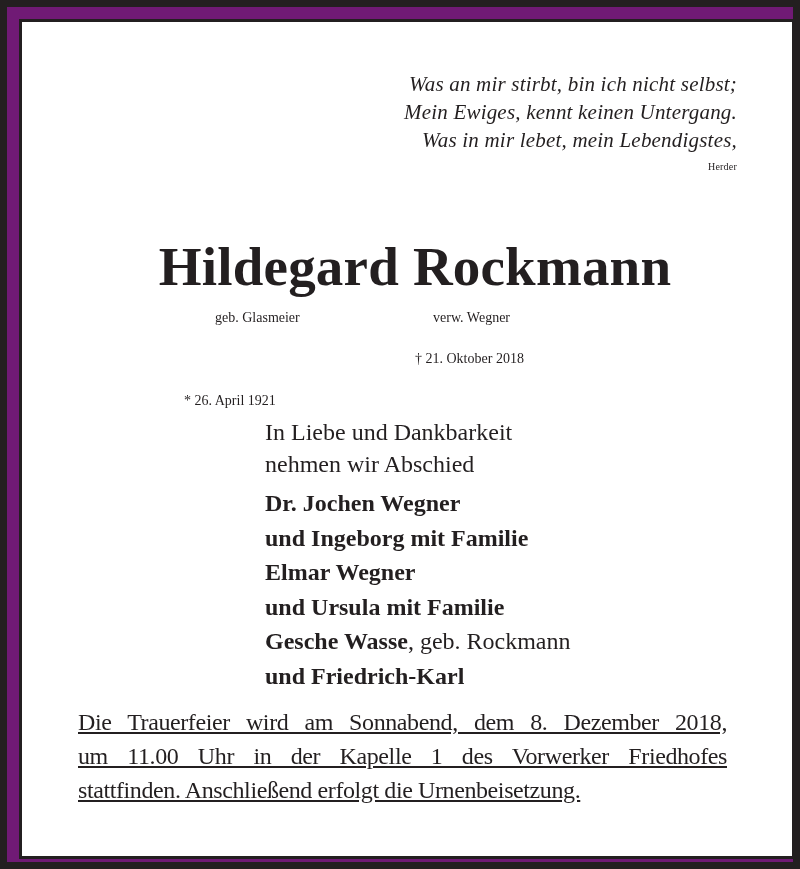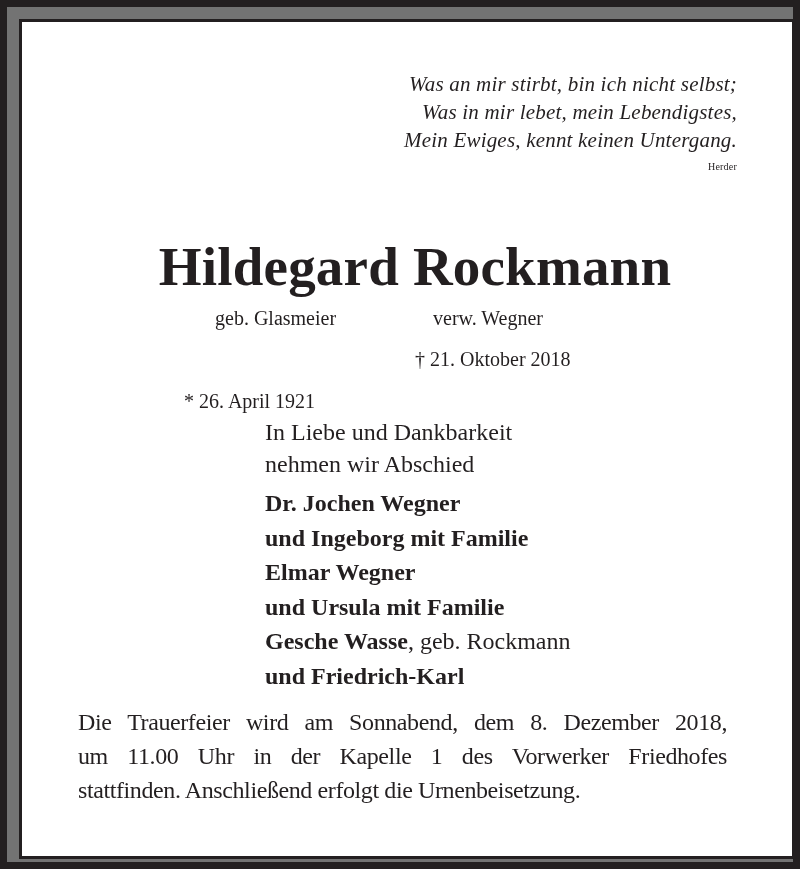--- a/index.html
+++ b/index.html
@@ -14,21 +14,21 @@
       overflow: hidden;
       font-family: "Liberation Serif", "DejaVu Serif", serif;
       color: #231f20;
     }
     .outer-frame {
       position: absolute;
       left: 7px;
       top: 7px;
       width: 786px;
       height: 855px;
-      background: #737373;
+      background: #701a75;
     }
     .inner-frame {
       position: absolute;
       left: 12px;
       top: 12px;
       width: 770px;
       height: 834px;
       border: 3px solid #231f20;
       background: #ffffff;
       box-sizing: content-box;
@@ -56,21 +56,21 @@
       top: 213px;
       text-align: center;
       font-weight: bold;
       font-size: 55px;
       line-height: 64px;
       letter-spacing: 0.2px;
       padding-left: 8px;
     }
     .row {
       position: absolute;
-      font-size: 20px;
+      font-size: 14px;
       line-height: 26px;
       white-space: nowrap;
     }
     .body-block {
       position: absolute;
       left: 243px;
       top: 388px;
       font-size: 24px;
       line-height: 32px;
       white-space: nowrap;
@@ -94,35 +94,36 @@
       font-size: 24px;
       line-height: 34px;
       text-align: justify;
       letter-spacing: -0.4px;
     }
     .service .line {
       display: block;
       text-align: justify;
       text-align-last: justify;
       white-space: nowrap;
+      text-decoration: underline;
     }
     .service .line.last {
       text-align-last: left;
     }
   </style>
 </head>
 <body>
 
 <div class="outer-frame">
   <div class="inner-frame">
 
     <div class="quote">
       <div>Was an mir stirbt, bin ich nicht selbst;</div>
+      <div>Mein Ewiges, kennt keinen Untergang.</div>
       <div>Was in mir lebet, mein Lebendigstes,</div>
-      <div>Mein Ewiges, kennt keinen Untergang.</div>
       <div class="quote-author">Herder</div>
     </div>
 
     <div class="name">Hildegard Rockmann</div>
 
     <div class="row" style="left:193px; top:283px;">geb. Glasmeier</div>
     <div class="row" style="left:411px; top:283px;">verw. Wegner</div>
 
     <div class="row" style="left:162px; top:324px;margin-top:42px;">* 26. April 1921</div>
     <div class="row" style="left:393px; top:324px;">† 21. Oktober 2018</div>

